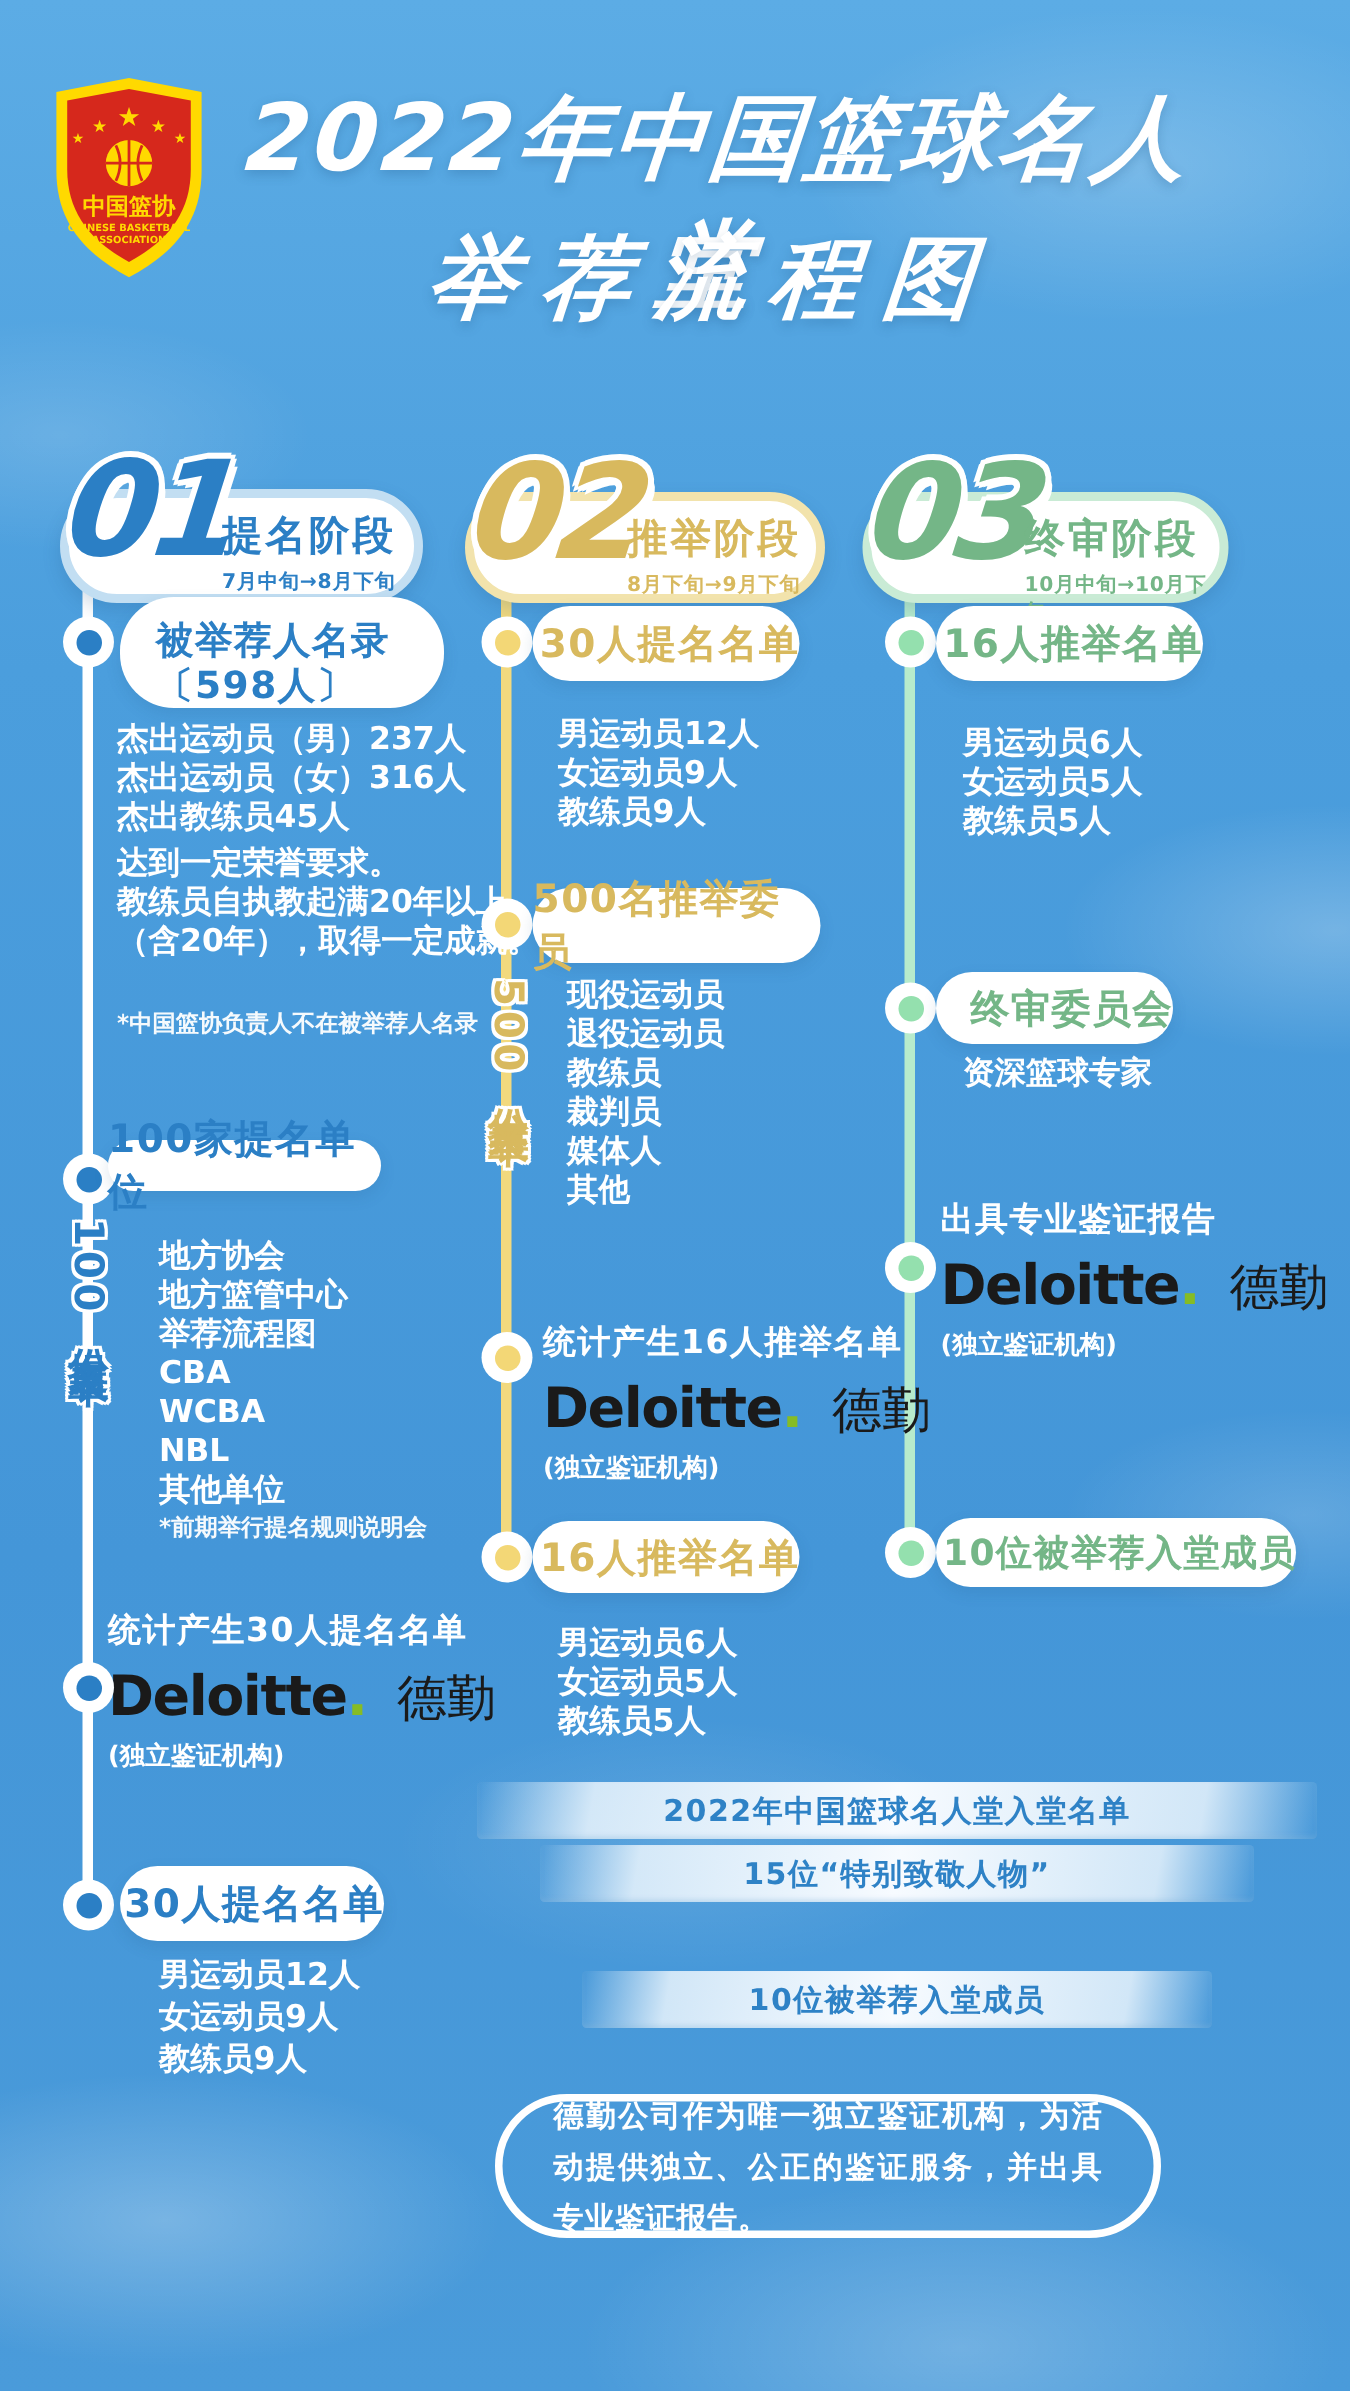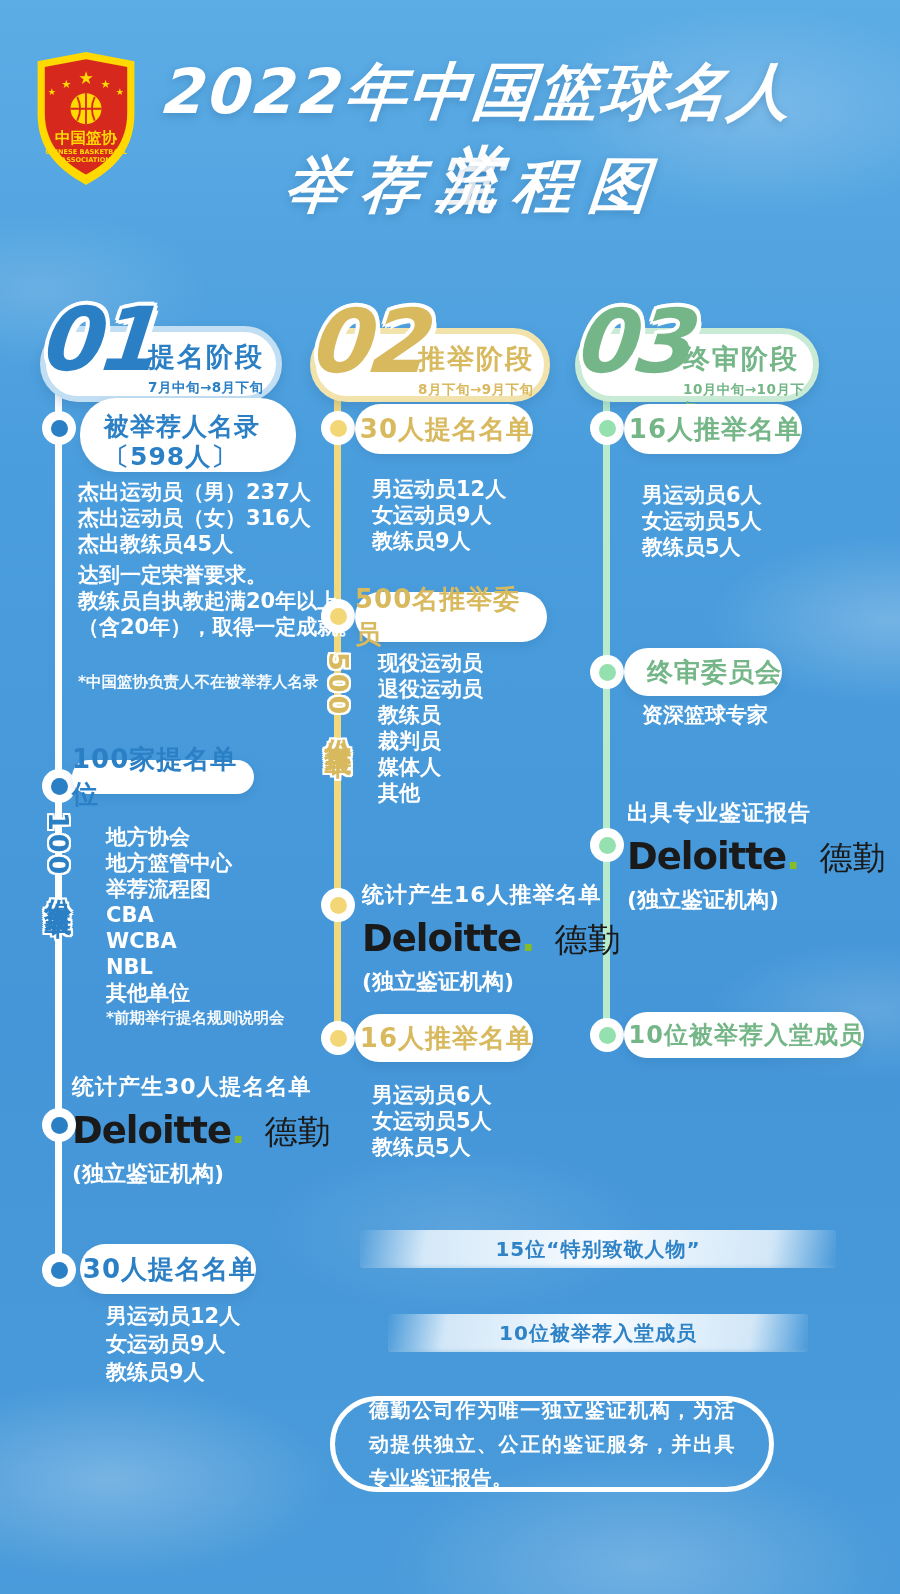--- a/index.html
+++ b/index.html
@@ -54,21 +54,21 @@
     font-size:27px;font-weight:900;letter-spacing:3px;
     text-shadow:-2px 0 0 #fff,2px 0 0 #fff,0 -2px 0 #fff,0 2px 0 #fff,
       -2px -2px 0 #fff,2px -2px 0 #fff,-2px 2px 0 #fff,2px 2px 0 #fff;}
   
   .dl-block{position:absolute;z-index:1;}
   .dl-heading{color:#fff;font-size:22px;font-weight:800;letter-spacing:1px;}
   .dl-row{margin-top:6px;white-space:nowrap;}
   .dl-word{color:#1a1a1a;font-size:37px;font-weight:800;letter-spacing:-1px;}
   .dl-dot{color:#86BC25;font-size:38px;font-weight:900;}
   .dl-cn{color:#1a1a1a;font-size:33px;font-weight:400;margin-left:14px;}
-  .dl-sub{color:#fff;font-size:22px;font-weight:600;margin-top:4px;}
+  .dl-sub{color:#fff;font-size:17px;font-weight:600;margin-top:4px;}
   
   .band{position:absolute;height:38px;display:flex;align-items:center;justify-content:center;
     color:#2E82C6;font-weight:900;border-radius:3px;
     background:linear-gradient(100deg,rgba(255,255,255,0) 0%,rgba(240,248,254,.82) 14%,
       #f7fbff 50%,rgba(240,248,254,.82) 86%,rgba(255,255,255,0) 100%);
     box-shadow:inset 0 -2px 3px rgba(130,180,220,.30);}
   .band-text{font-size:20px;letter-spacing:1px;}
   .band-suffix{font-size:14px;margin-left:2px;font-weight:800;}
   
   .footer-note{position:absolute;left:330px;top:1396px;width:444px;height:96px;
@@ -283,20 +283,23 @@
       <span class="dl-word">Deloitte</span><span class="dl-dot">.</span>
       <span class="dl-cn">德勤</span>
     </div>
     <div class="dl-sub">(独立鉴证机构)</div>
   </div>
 
   <div class="pill c-green" style="left:624px;top:1012px;width:240px;height:46px;font-size:24px;">
     <span>10位被举荐入堂成员</span>
   </div>
 
+  <div class="band" style="left:318px;top:1188px;width:560px;">
+    <span class="band-text">2022年中国篮球名人堂入堂名单</span>
+  </div>
   <div class="band" style="left:360px;top:1230px;width:476px;justify-content:center;">
     <span class="band-text">15位“特别致敬人物”</span>
   </div>
   <div class="band" style="left:388px;top:1314px;width:420px;">
     <span class="band-text">10位被举荐入堂成员</span>
   </div>
 
   <div class="footer-note">
     <span>德勤公司作为唯一独立鉴证机构，为活动提供独立、公正的鉴证服务，并出具专业鉴证报告。</span>
   </div>

